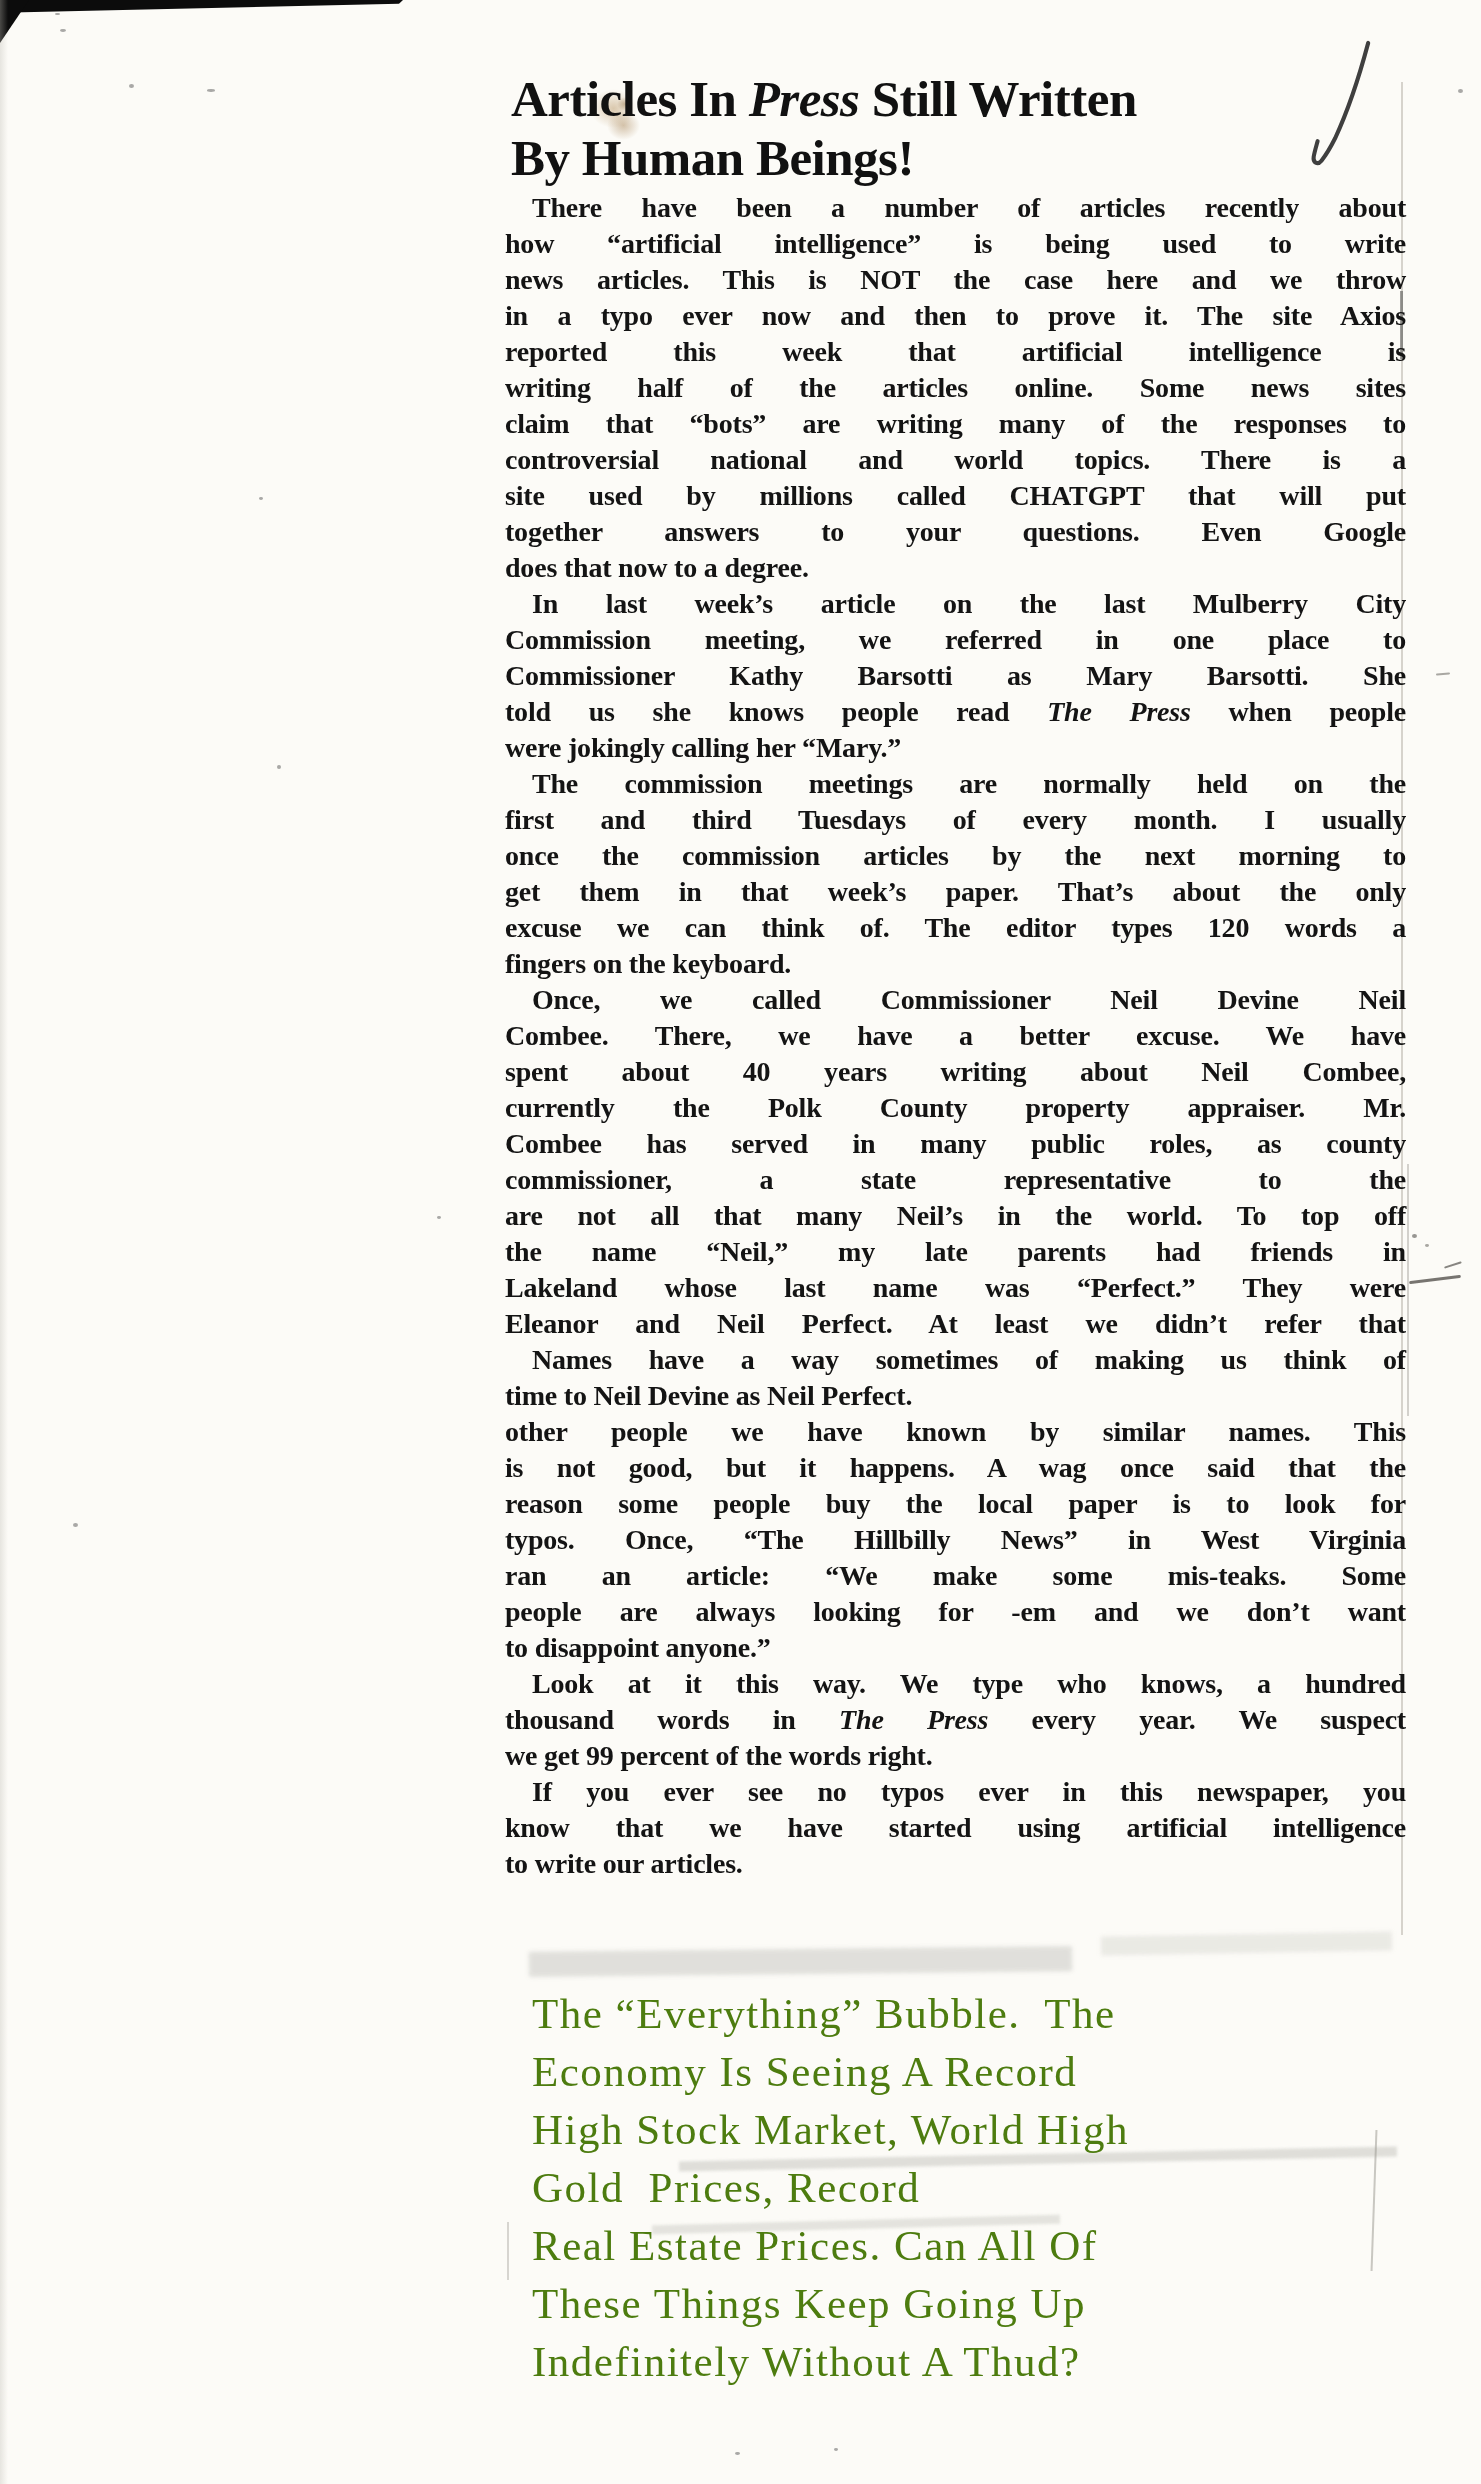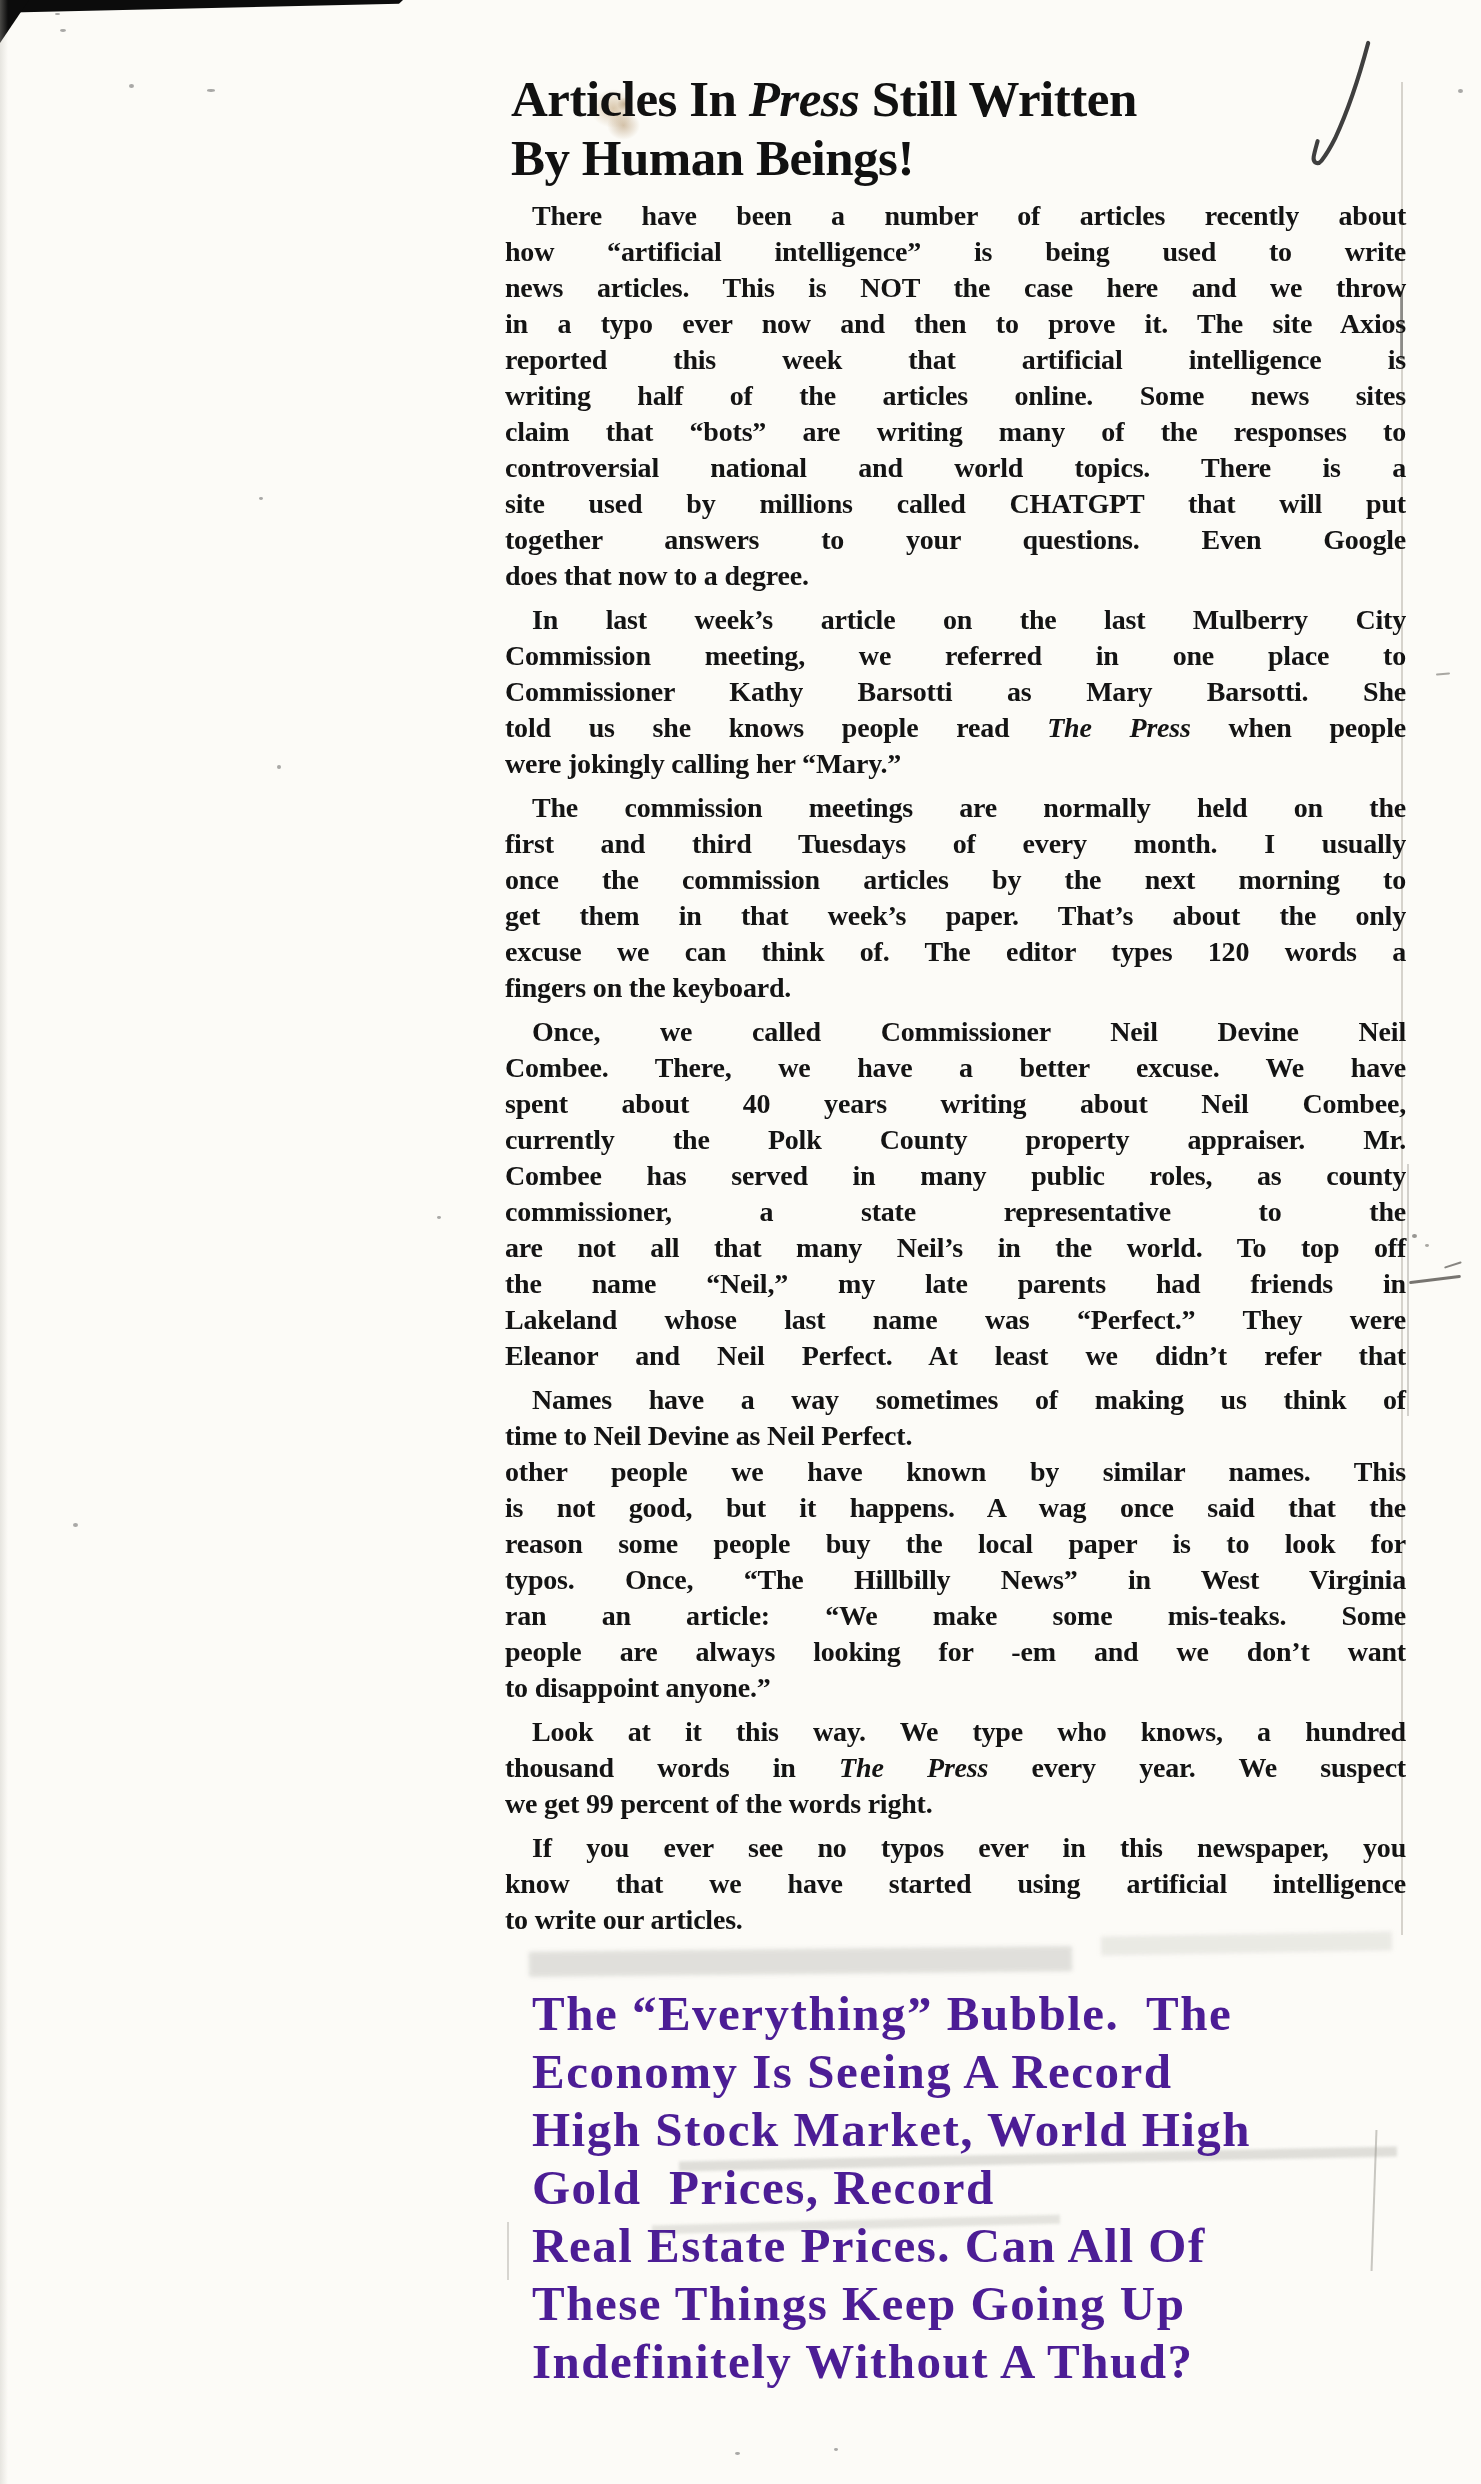--- a/index.html
+++ b/index.html
@@ -20,26 +20,26 @@
     letter-spacing:-0.5px;color:#111;
   }
   .headline1 i{font-style:italic;font-weight:700;}
   .article-body{
     position:absolute;left:505px;top:190px;width:901px;
     font-size:28px;line-height:36px;font-weight:700;
     letter-spacing:-0.2px;color:#141414;
   }
   .article-body .jline{text-align:justify;text-align-last:justify;}
   .article-body .jline.lastline{text-align:justify;text-align-last:left;}
-  .article-body .jline.first{padding-left:27px;margin-top:8px;}
+  .article-body .jline.first{padding-left:27px;}
   .article-body i{font-style:italic;font-weight:700;}
   .headline2{
     position:absolute;left:532px;top:1985px;width:922px;
-    font-size:49px;line-height:58px;font-weight:700;
-    letter-spacing:1.5px;color:#4c1d95;
+    font-size:43px;line-height:58px;font-weight:400;
+    letter-spacing:1.5px;color:#4d7c0f;
     white-space:pre-wrap;
   }
   
   .artifact{position:absolute;}
   .top-strip{left:0;top:0;width:403px;height:12.6px;background:#0c0c0c;
     clip-path:polygon(0% 0%,100% 0%,99% 30%,3% 100%,0% 100%);}
   .corner-wedge{left:0;top:0;width:29px;height:43px;background:#0c0c0c;
     clip-path:polygon(0 0,100% 0,0 100%);}
   .left-edge-shade{left:0;top:0;width:7.8px;height:2484px;
     background:linear-gradient(to right,rgba(190,188,180,.35),rgba(190,188,180,0));}

